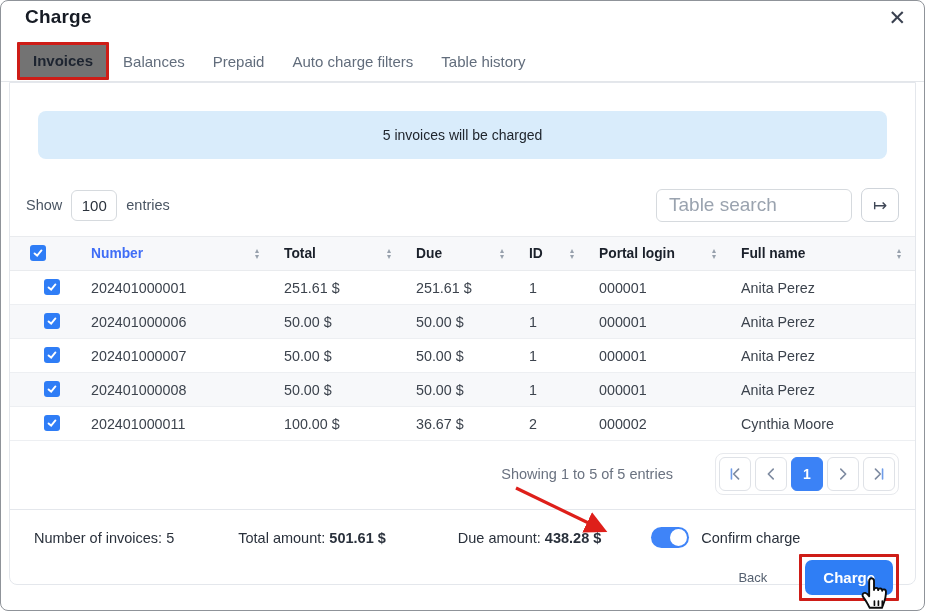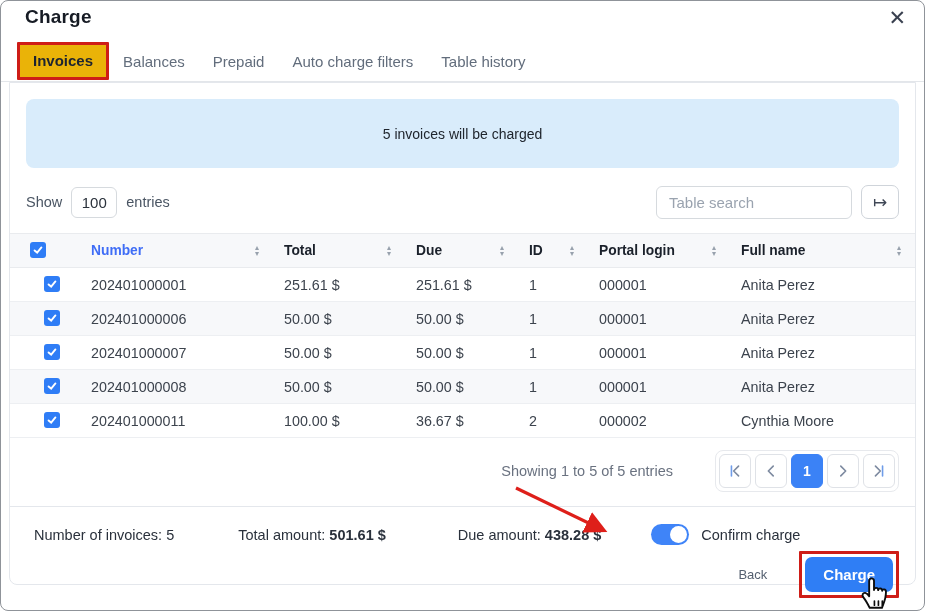--- a/index.html
+++ b/index.html
@@ -7,31 +7,31 @@
   .modal{position:relative;width:925px;height:611px;border:1px solid #8f9399;border-radius:8px;background:#fff;overflow:hidden;box-sizing:border-box;}
 
   
   .dlg-header{padding:5px 24px 0;}
   .dlg-title{font-size:19px;font-weight:700;color:#161b24;letter-spacing:.2px;}
   .close-btn{position:absolute;top:4px;right:12px;font-size:21px;color:#3a4150;cursor:pointer;padding:2px 6px;line-height:1;background:none;border:none;font-family:inherit;}
 
   
   .tabbar{display:flex;align-items:flex-end;padding:14px 16px 0;border-bottom:1px solid #e3e6ea;}
   .tab{padding:10px 14px 11px;font-size:15px;color:#626d7c;cursor:pointer;white-space:nowrap;}
-  .tab.active{color:#1d2430;font-weight:600;border:3px solid #ce1d17;padding:7px 13px 8px;margin-bottom:1px;border-radius:1px;background:#eab308;}
+  .tab.active{color:#1d2430;font-weight:600;border:3px solid #ce1d17;padding:7px 13px 8px;margin-bottom:1px;border-radius:1px;background:#737373;}
 
   
   .panel{margin:0 8px;border:1px solid #e4e7ec;border-top:1px solid #e4e7ec;border-radius:0 0 8px 8px;height:503px;box-sizing:border-box;background:#fff;}
-  .banner{margin:16px;height:69px;background:#d9ecfb;border-radius:8px;display:flex;align-items:center;justify-content:center;font-size:14px;color:#20262e;}
+  .banner{margin:28px;height:48px;background:#d9ecfb;border-radius:8px;display:flex;align-items:center;justify-content:center;font-size:14px;color:#20262e;}
 
   .controls{display:flex;align-items:center;margin:0 16px;height:36px;}
   .ctl-label{font-size:14.5px;color:#4a5563;}
   .entries-input{width:46px;height:31px;margin:0 9px;border:1px solid #d6dade;border-radius:6px;text-align:center;font-size:15px;color:#2b323c;font-family:inherit;box-sizing:border-box;}
   .spacer{flex:1;}
-  .search-input{width:196px;height:33px;border:1px solid #d6dade;border-radius:6px;padding:0 12px;font-size:15px;color:#2b323c;font-family:inherit;box-sizing:border-box;}
+  .search-input{width:196px;height:33px;border:1px solid #d6dade;border-radius:6px;padding:0 12px;font-size:19px;color:#2b323c;font-family:inherit;box-sizing:border-box;}
   .search-input::placeholder{color:#9aa3af;}
   .export-btn{width:38px;height:34px;margin-left:9px;border:1px solid #cfd4da;border-radius:7px;background:#fff;display:flex;align-items:center;justify-content:center;font-size:17px;color:#3f4756;cursor:pointer;}
 
   
   table.inv{width:100%;border-collapse:collapse;margin-top:13px;table-layout:fixed;}
   .inv th{background:#f7f8fa;border-top:1px solid #e9ebee;border-bottom:1px solid #e9ebee;font-size:13.8px;font-weight:700;color:#1b212b;text-align:left;padding:0 6px 0 11px;height:33px;}
   .inv th .th-flex{display:flex;align-items:center;justify-content:space-between;padding-right:8px;}
   .inv th.num-col{color:#3f6df6;}
   .sort-icon{display:flex;flex-direction:column;align-items:center;color:#98a1ad;font-size:8px;line-height:6px;font-weight:400;}
   .inv td{font-size:14.3px;color:#3c434d;padding:0 6px 0 11px;height:33px;border-bottom:1px solid #edeff2;}

